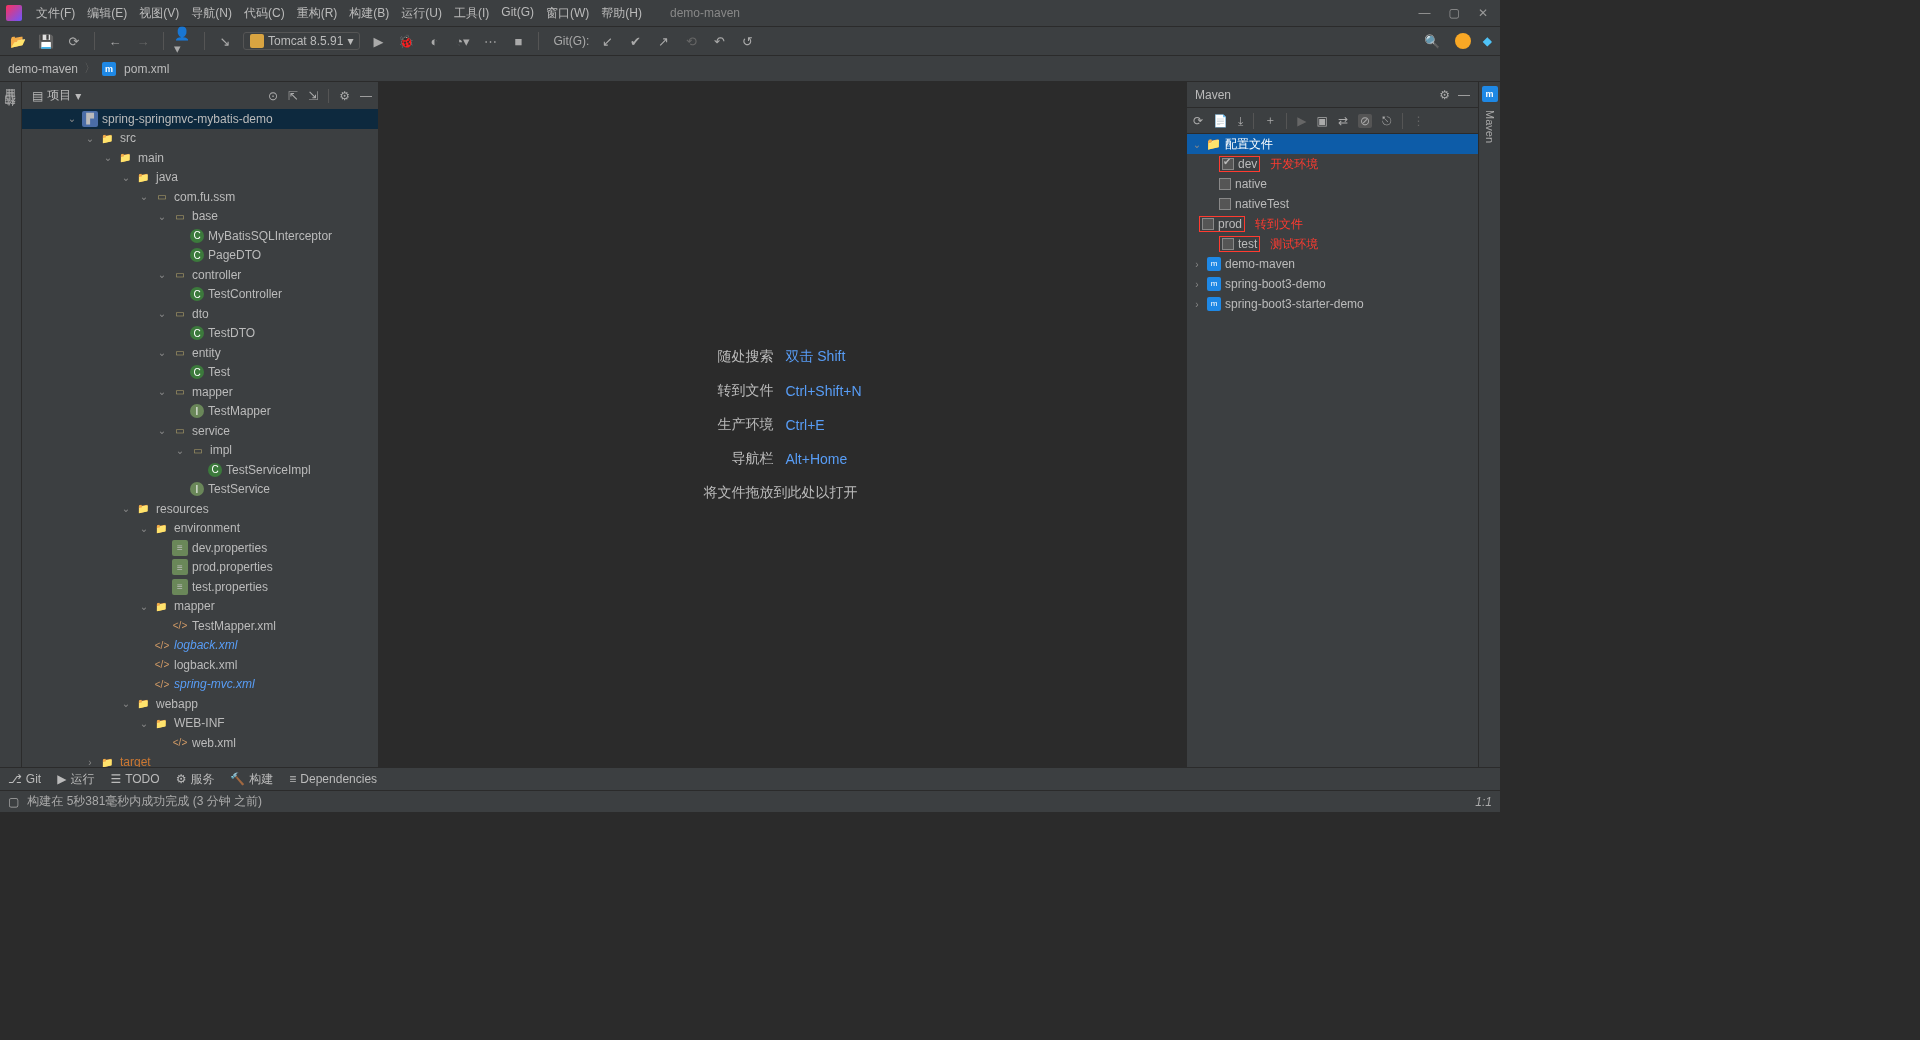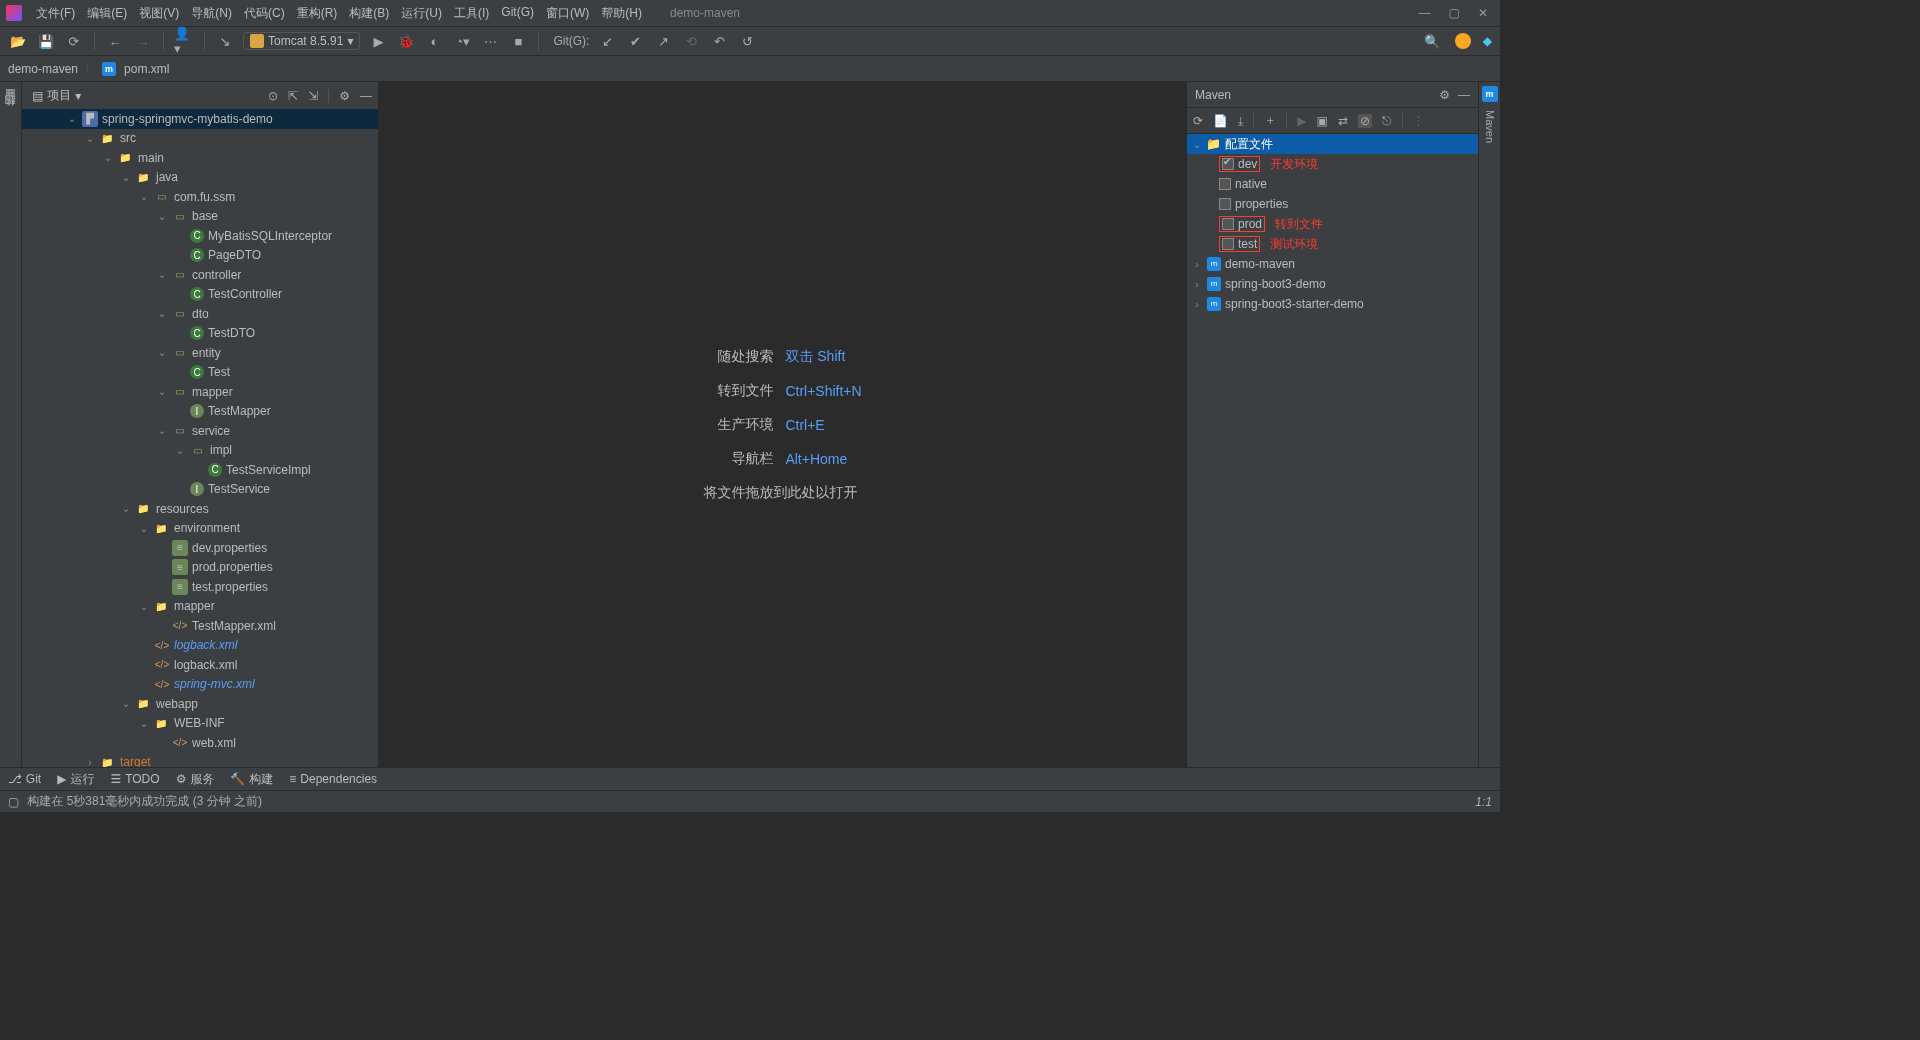--- a/index.html
+++ b/index.html
@@ -426,23 +426,23 @@
               <span class="label">dev</span>
             </span>
             <span class="red-note">开发环境</span>
           </div>
           <div class="m-row" style="padding-left: 32px;">
             <span class="chk"></span>
             <span class="label">native</span>
           </div>
           <div class="m-row" style="padding-left: 32px;">
             <span class="chk"></span>
-            <span class="label">properties</span>
-          </div>
-          <div class="m-row" style="padding-left: 32px;">
+            <span class="label">nativeTest</span>
+          </div>
+          <div class="m-row" style="padding-left: 12px;">
             <span class="red-box">
               <span class="chk"></span>
               <span class="label">prod</span>
             </span>
             <span class="red-note">转到文件</span>
           </div>
           <div class="m-row" style="padding-left: 32px;">
             <span class="red-box">
               <span class="chk"></span>
               <span class="label">test</span>

